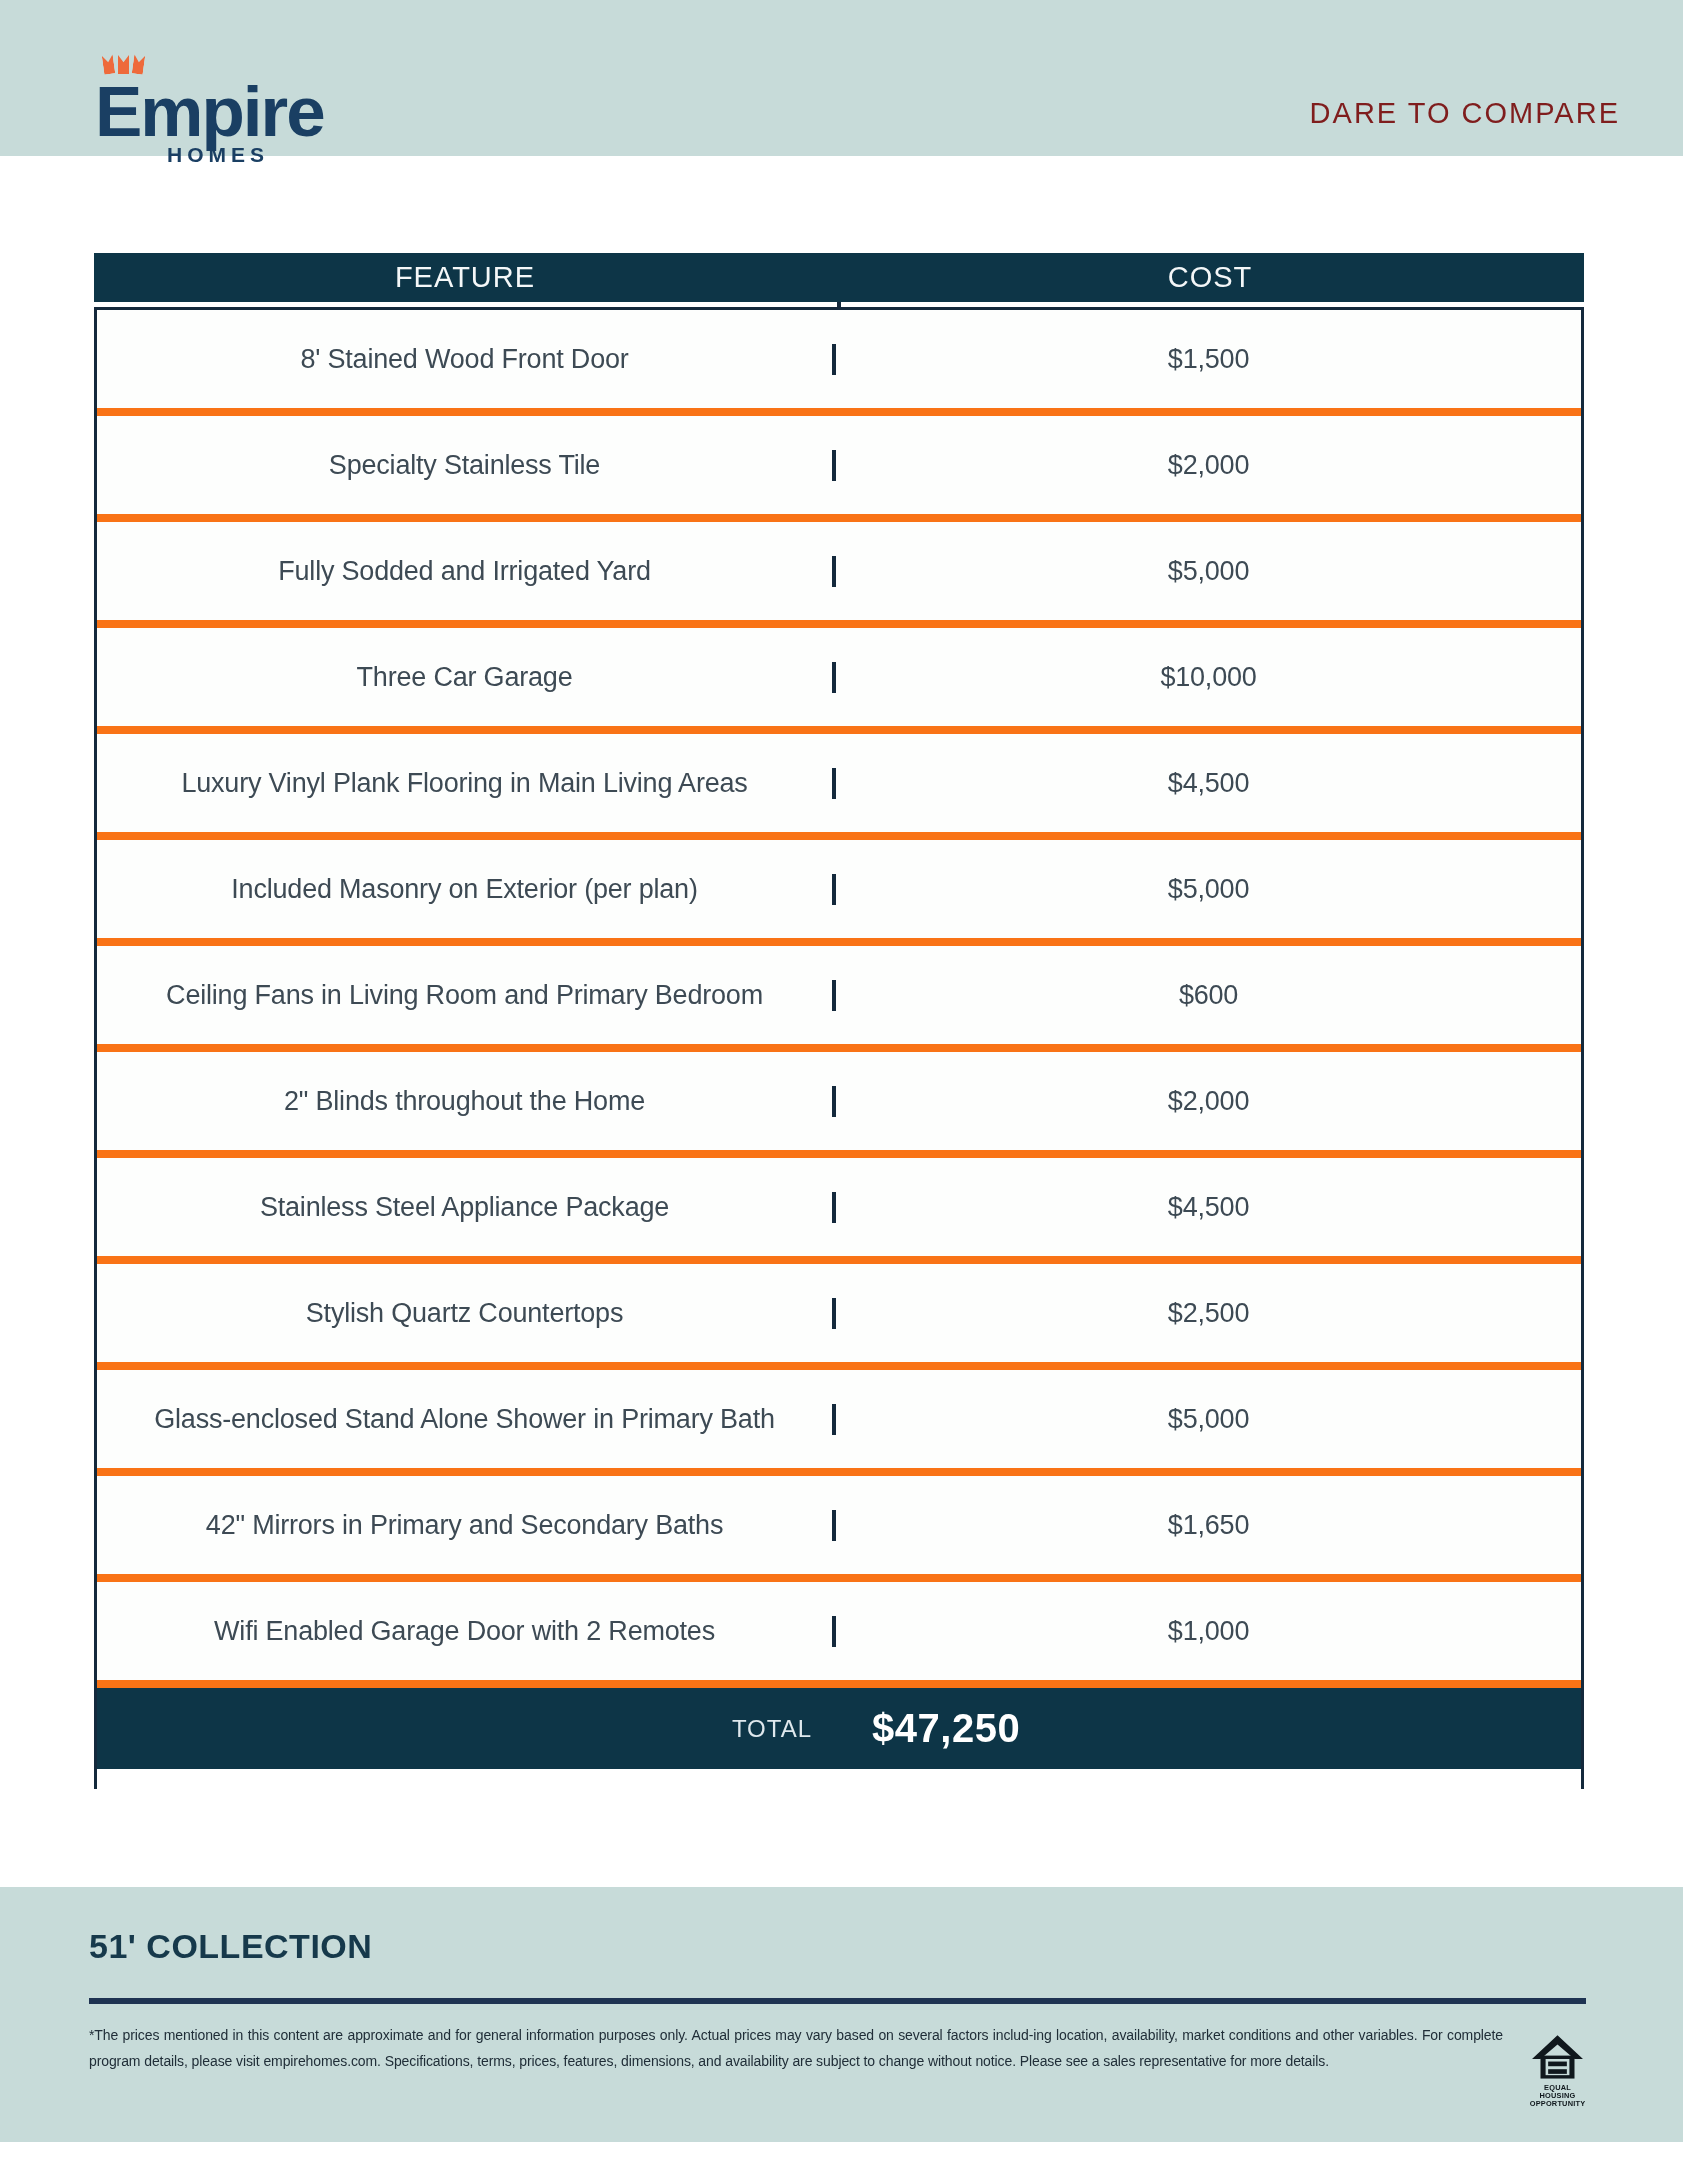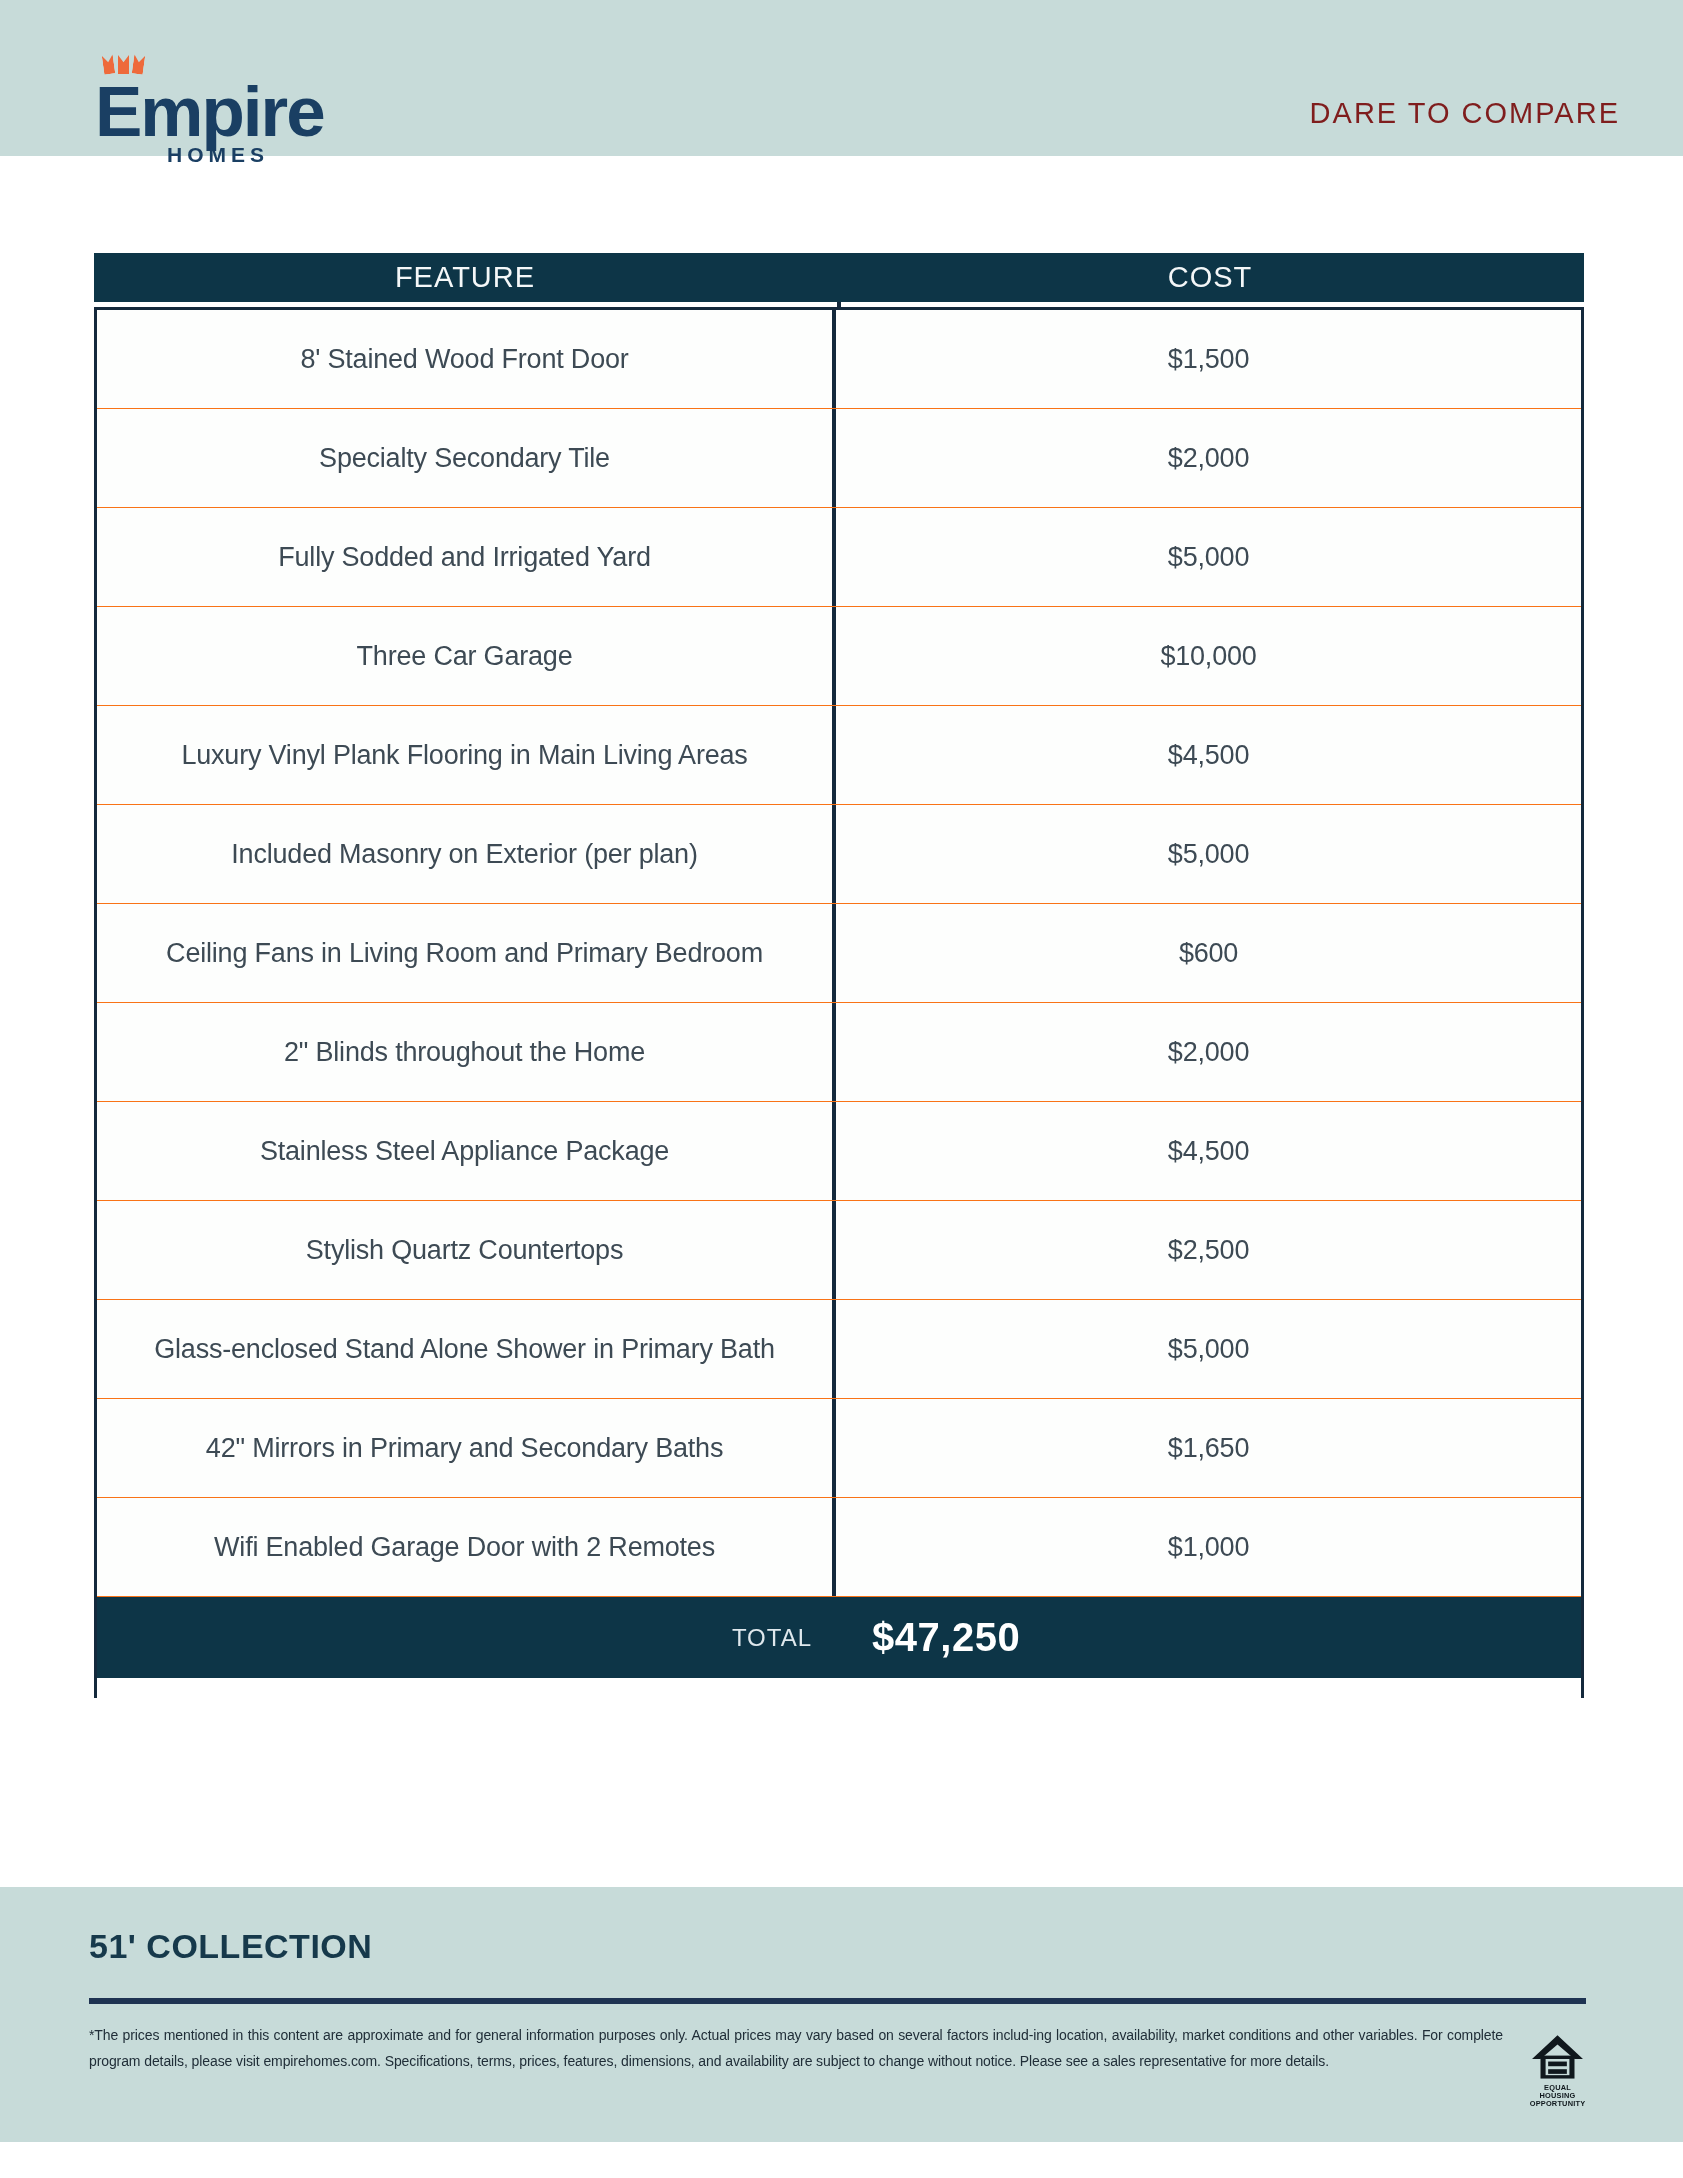--- a/index.html
+++ b/index.html
@@ -22,21 +22,21 @@
   
   .price-table{position:absolute;left:94px;top:253px;width:1490px;}
   .thead{display:flex;height:49px;background:#0d3547;}
   .th{display:flex;align-items:center;justify-content:center;color:#f4f7f8;
     font-size:29px;font-weight:500;letter-spacing:1px;}
   .th.f{width:49.8%;}
   .th.c{flex:1;}
   .head-gap{height:5px;background:#ffffff;position:relative;}
   .head-gap::after{content:"";position:absolute;left:calc(49.8% + 1px);width:4px;top:0;bottom:0;background:#14293c;}
   .tbody{border:3px solid #14293c;border-bottom:none;background:#fdfefd;}
-  .trow{display:flex;height:98px;border-bottom:1px solid #f97316;}
+  .trow{display:flex;height:98px;border-bottom:8px solid #f97316;align-items:center;}
   .td{display:flex;align-items:center;justify-content:center;font-size:27px;color:#3d4a54;
     letter-spacing:-0.2px;}
   .td.f{width:49.8%;border-right:4px solid #14293c;box-sizing:border-box;padding:0 20px;text-align:center;}
   .td.c{flex:1;}
   .total-row{height:81px;background:#0d3547;display:flex;align-items:center;}
   .total-label{width:49.8%;box-sizing:border-box;text-align:right;padding-right:24px;
     color:#dfe8ed;font-size:24px;letter-spacing:1px;}
   .total-value{padding-left:36px;color:#ffffff;font-size:40px;font-weight:700;letter-spacing:0.5px;}
   .stub-row{height:20px;background:#ffffff;}
   
@@ -74,21 +74,21 @@
       <div class="th c">COST</div>
     </div>
     <div class="head-gap"></div>
     <div class="tbody">
 
       <div class="trow">
         <div class="td f">8' Stained Wood Front Door</div>
         <div class="td c">$1,500</div>
       </div>
       <div class="trow">
-        <div class="td f">Specialty Secondary Tile</div>
+        <div class="td f">Specialty Stainless Tile</div>
         <div class="td c">$2,000</div>
       </div>
       <div class="trow">
         <div class="td f">Fully Sodded and Irrigated Yard</div>
         <div class="td c">$5,000</div>
       </div>
       <div class="trow">
         <div class="td f">Three Car Garage</div>
         <div class="td c">$10,000</div>
       </div>

